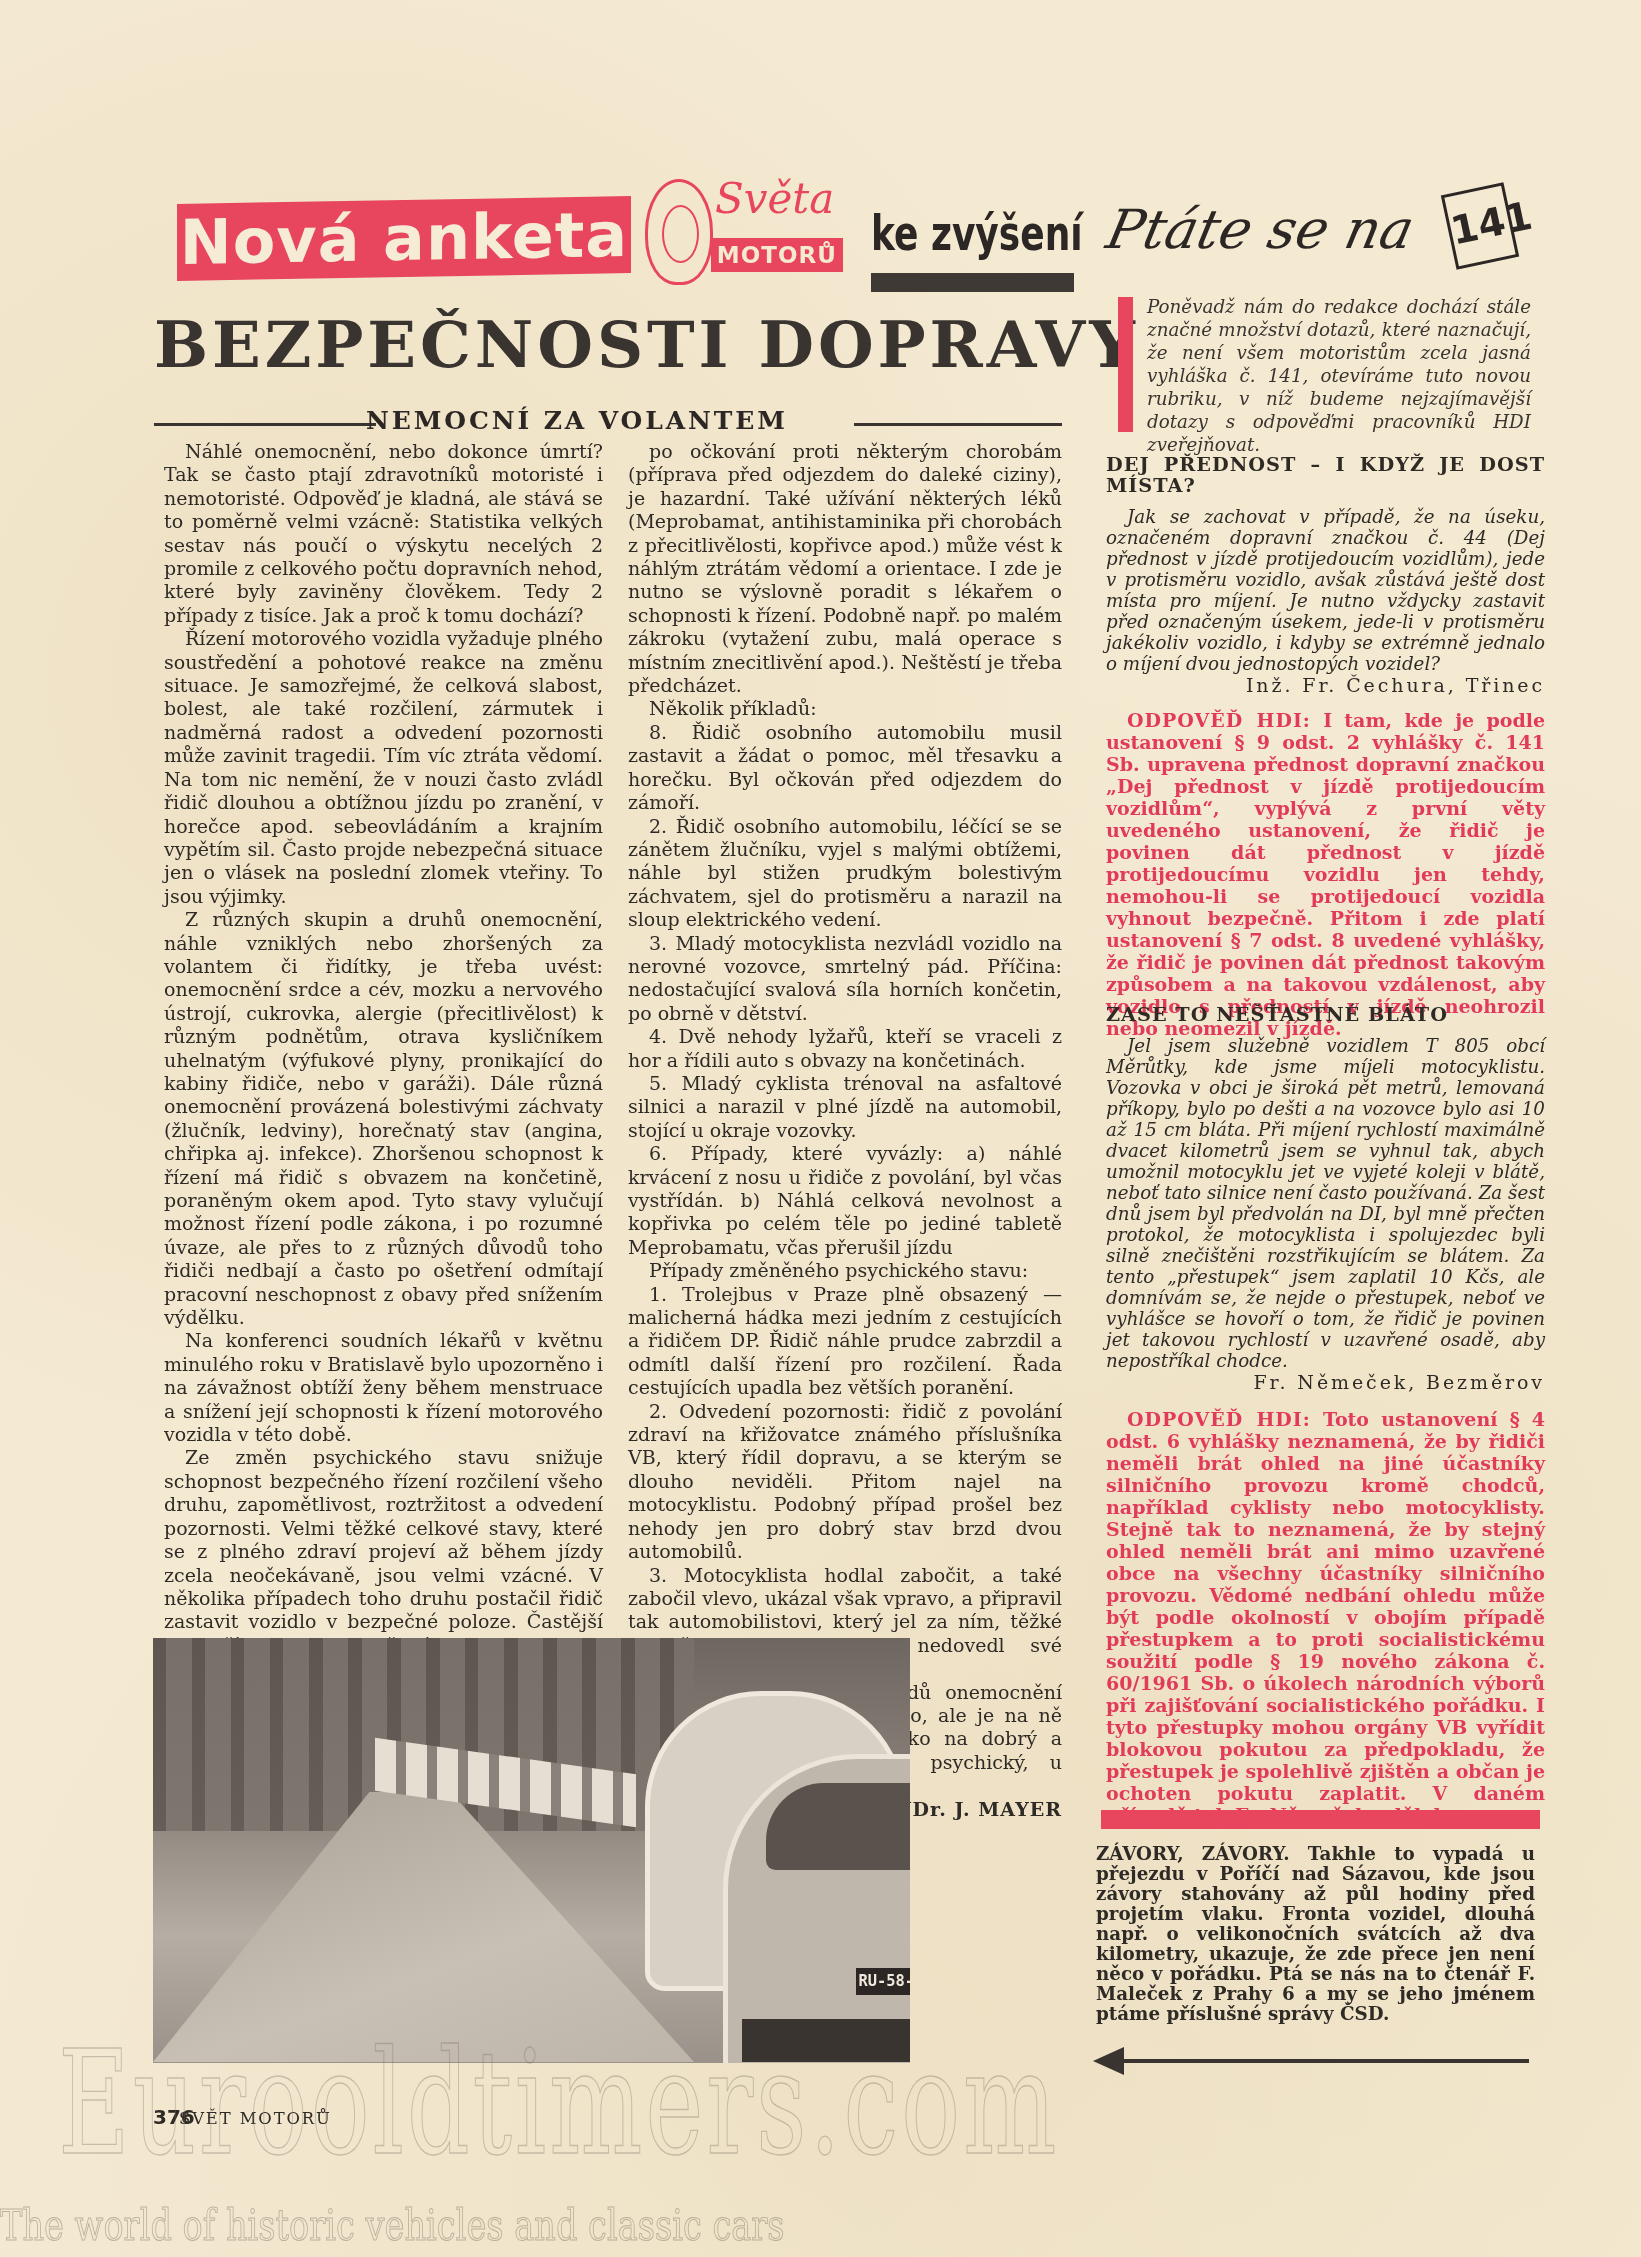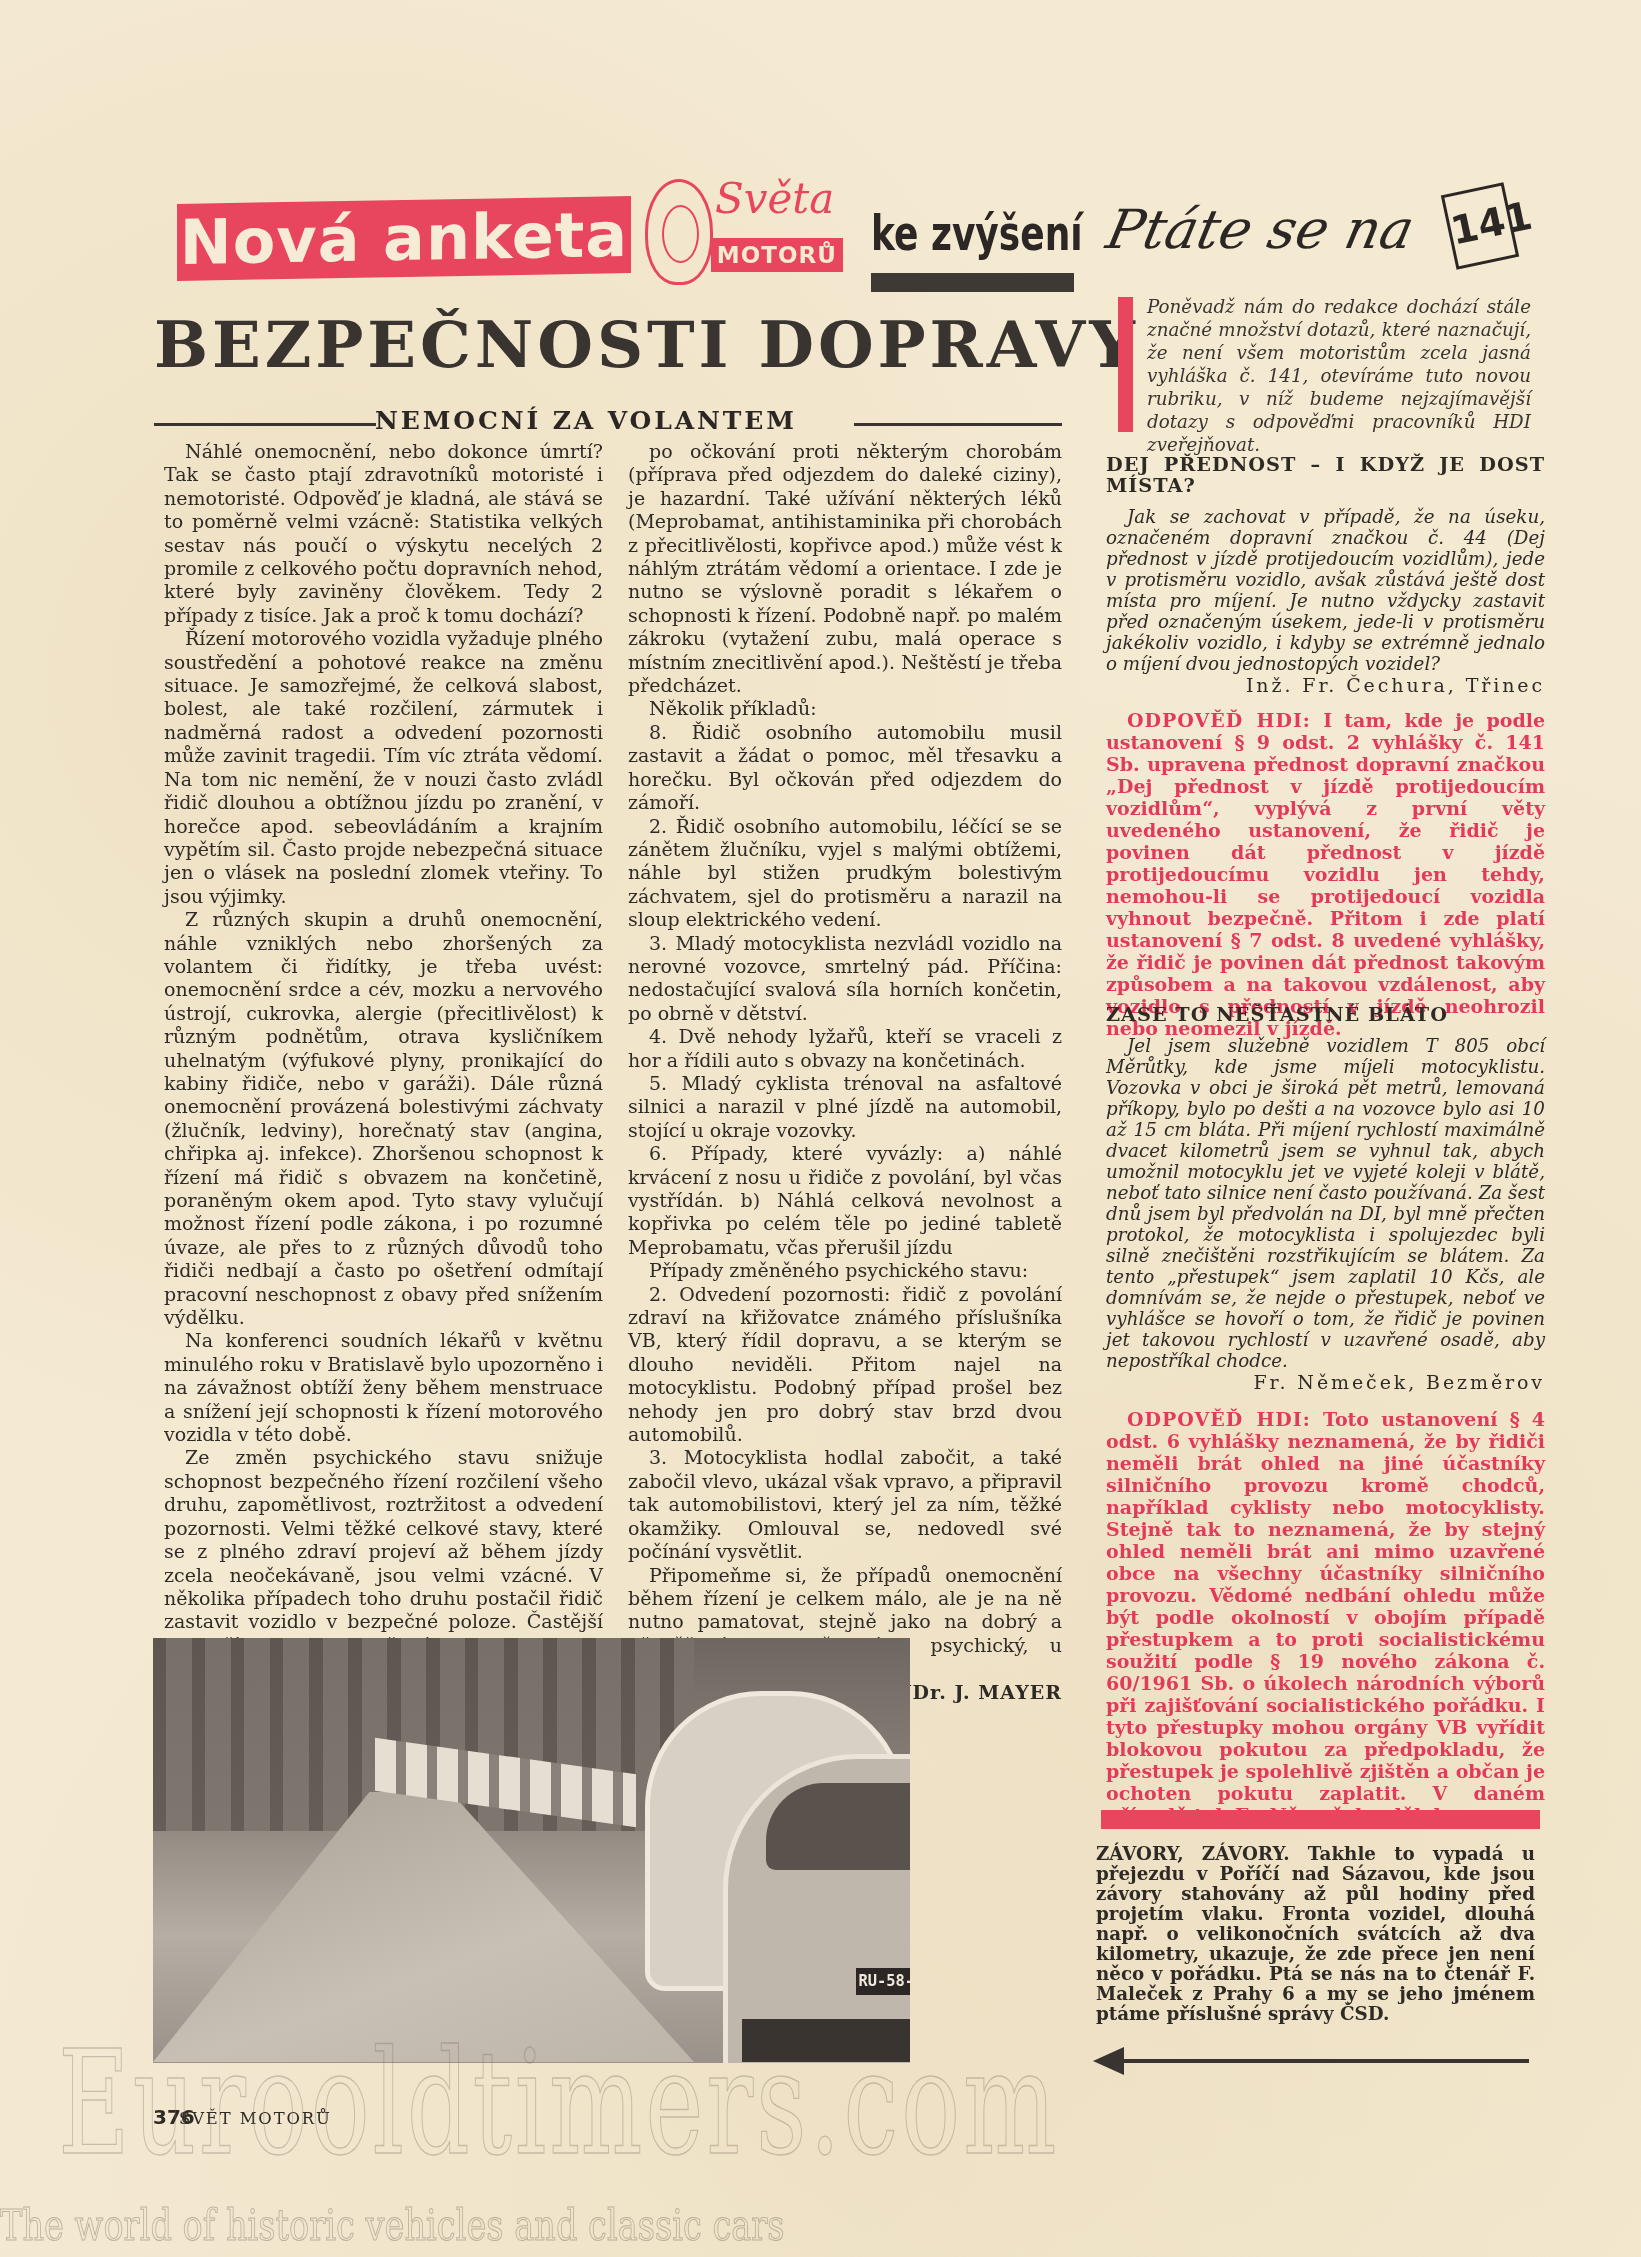--- a/index.html
+++ b/index.html
@@ -58,21 +58,21 @@
     font-family: "DejaVu Sans", sans-serif; font-weight: bold; font-size: 39px;
     line-height: 70px; text-align: center; transform: rotate(-12deg); color: #2c2724;
     background: #f4ead2;
   }
   .bezp {
     left: 154px; top: 307px; font-family: "DejaVu Serif", serif; font-weight: bold;
     font-size: 64px; letter-spacing: 3.9px; color: #3a3430; white-space: nowrap;
   }
   .sub-rule { top: 423px; height: 2.9px; background: #3a3430; }
   .subtitle {
-    left: 375px; top: 406px; font-family: "DejaVu Serif", serif; font-weight: bold;
+    left: 366px; top: 406px; font-family: "DejaVu Serif", serif; font-weight: bold;
     font-size: 25px; letter-spacing: 2.9px; color: #2c2724; white-space: nowrap;
   }
   .intro-bar { left: 1118px; top: 297px; width: 15.4px; height: 135px; background: #e8455f; }
   .intro {
     left: 1147px; top: 295px; width: 384px; font-style: italic; font-size: 18.3px;
     line-height: 23px; text-align: justify; color: #3a3430;
   }
   .col { font-size: 19px; line-height: 23.4px; text-align: justify; color: #2e2a26; }
   .col p { margin: 0; text-indent: 21px; }
   .col1 { left: 164px; top: 440px; width: 439px; }
@@ -159,20 +159,21 @@
 <div class="abs col col2">
   <p>po očkování proti některým chorobám (příprava před odjezdem do daleké ciziny), je hazardní. Také užívání některých léků (Meprobamat, antihistaminika při chorobách z přecitlivělosti, kopřivce apod.) může vést k náhlým ztrátám vědomí a orientace. I zde je nutno se výslovně poradit s lékařem o schopnosti k řízení. Podobně např. po malém zákroku (vytažení zubu, malá operace s místním znecitlivění apod.). Neštěstí je třeba předcházet.</p>
   <p>Několik příkladů:</p>
   <p>8. Řidič osobního automobilu musil zastavit a žádat o pomoc, měl třesavku a horečku. Byl očkován před odjezdem do zámoří.</p>
   <p>2. Řidič osobního automobilu, léčící se se zánětem žlučníku, vyjel s malými obtížemi, náhle byl stižen prudkým bolestivým záchvatem, sjel do protisměru a narazil na sloup elektrického vedení.</p>
   <p>3. Mladý motocyklista nezvládl vozidlo na nerovné vozovce, smrtelný pád. Příčina: nedostačující svalová síla horních končetin, po obrně v dětství.</p>
   <p>4. Dvě nehody lyžařů, kteří se vraceli z hor a řídili auto s obvazy na končetinách.</p>
   <p>5. Mladý cyklista trénoval na asfaltové silnici a narazil v plné jízdě na automobil, stojící u okraje vozovky.</p>
   <p>6. Případy, které vyvázly: a) náhlé krvácení z nosu u řidiče z povolání, byl včas vystřídán. b) Náhlá celková nevolnost a kopřivka po celém těle po jediné tabletě Meprobamatu, včas přerušil jízdu</p>
   <p>Případy změněného psychického stavu:</p>
+  <p>1. Trolejbus v Praze plně obsazený — malicherná hádka mezi jedním z cestujících a řidičem DP. Řidič náhle prudce zabrzdil a odmítl další řízení pro rozčilení. Řada cestujících upadla bez větších poranění.</p>
   <p>2. Odvedení pozornosti: řidič z povolání zdraví na křižovatce známého příslušníka VB, který řídil dopravu, a se kterým se dlouho neviděli. Přitom najel na motocyklistu. Podobný případ prošel bez nehody jen pro dobrý stav brzd dvou automobilů.</p>
   <p>3. Motocyklista hodlal zabočit, a také zabočil vlevo, ukázal však vpravo, a připravil tak automobilistovi, který jel za ním, těžké okamžiky. Omlouval se, nedovedl své počínání vysvětlit.</p>
   <p>Připomeňme si, že případů onemocnění během řízení je celkem málo, ale je na ně nutno pamatovat, stejně jako na dobrý a přiměřený stav, tělesný i psychický, u každého řidiče.</p>
   <div class="sig">MUDr. J. MAYER</div>
 </div>
 
 <div class="abs col col3" style="top:454px;">
   <div class="q-head">DEJ PŘEDNOST – I KDYŽ JE DOST MÍSTA?</div>
   <p class="italic" style="margin-top:9.7px;font-size:18.3px;line-height:21px;">Jak se zachovat v případě, že na úseku, označeném dopravní značkou č. 44 (Dej přednost v jízdě protijedoucím vozidlům), jede v protisměru vozidlo, avšak zůstává ještě dost místa pro míjení. Je nutno vždycky zastavit před označeným úsekem, jede-li v protisměru jakékoliv vozidlo, i kdyby se extrémně jednalo o míjení dvou jednostopých vozidel?</p>
   <div class="reader">Inž. Fr. Čechura, Třinec</div>

